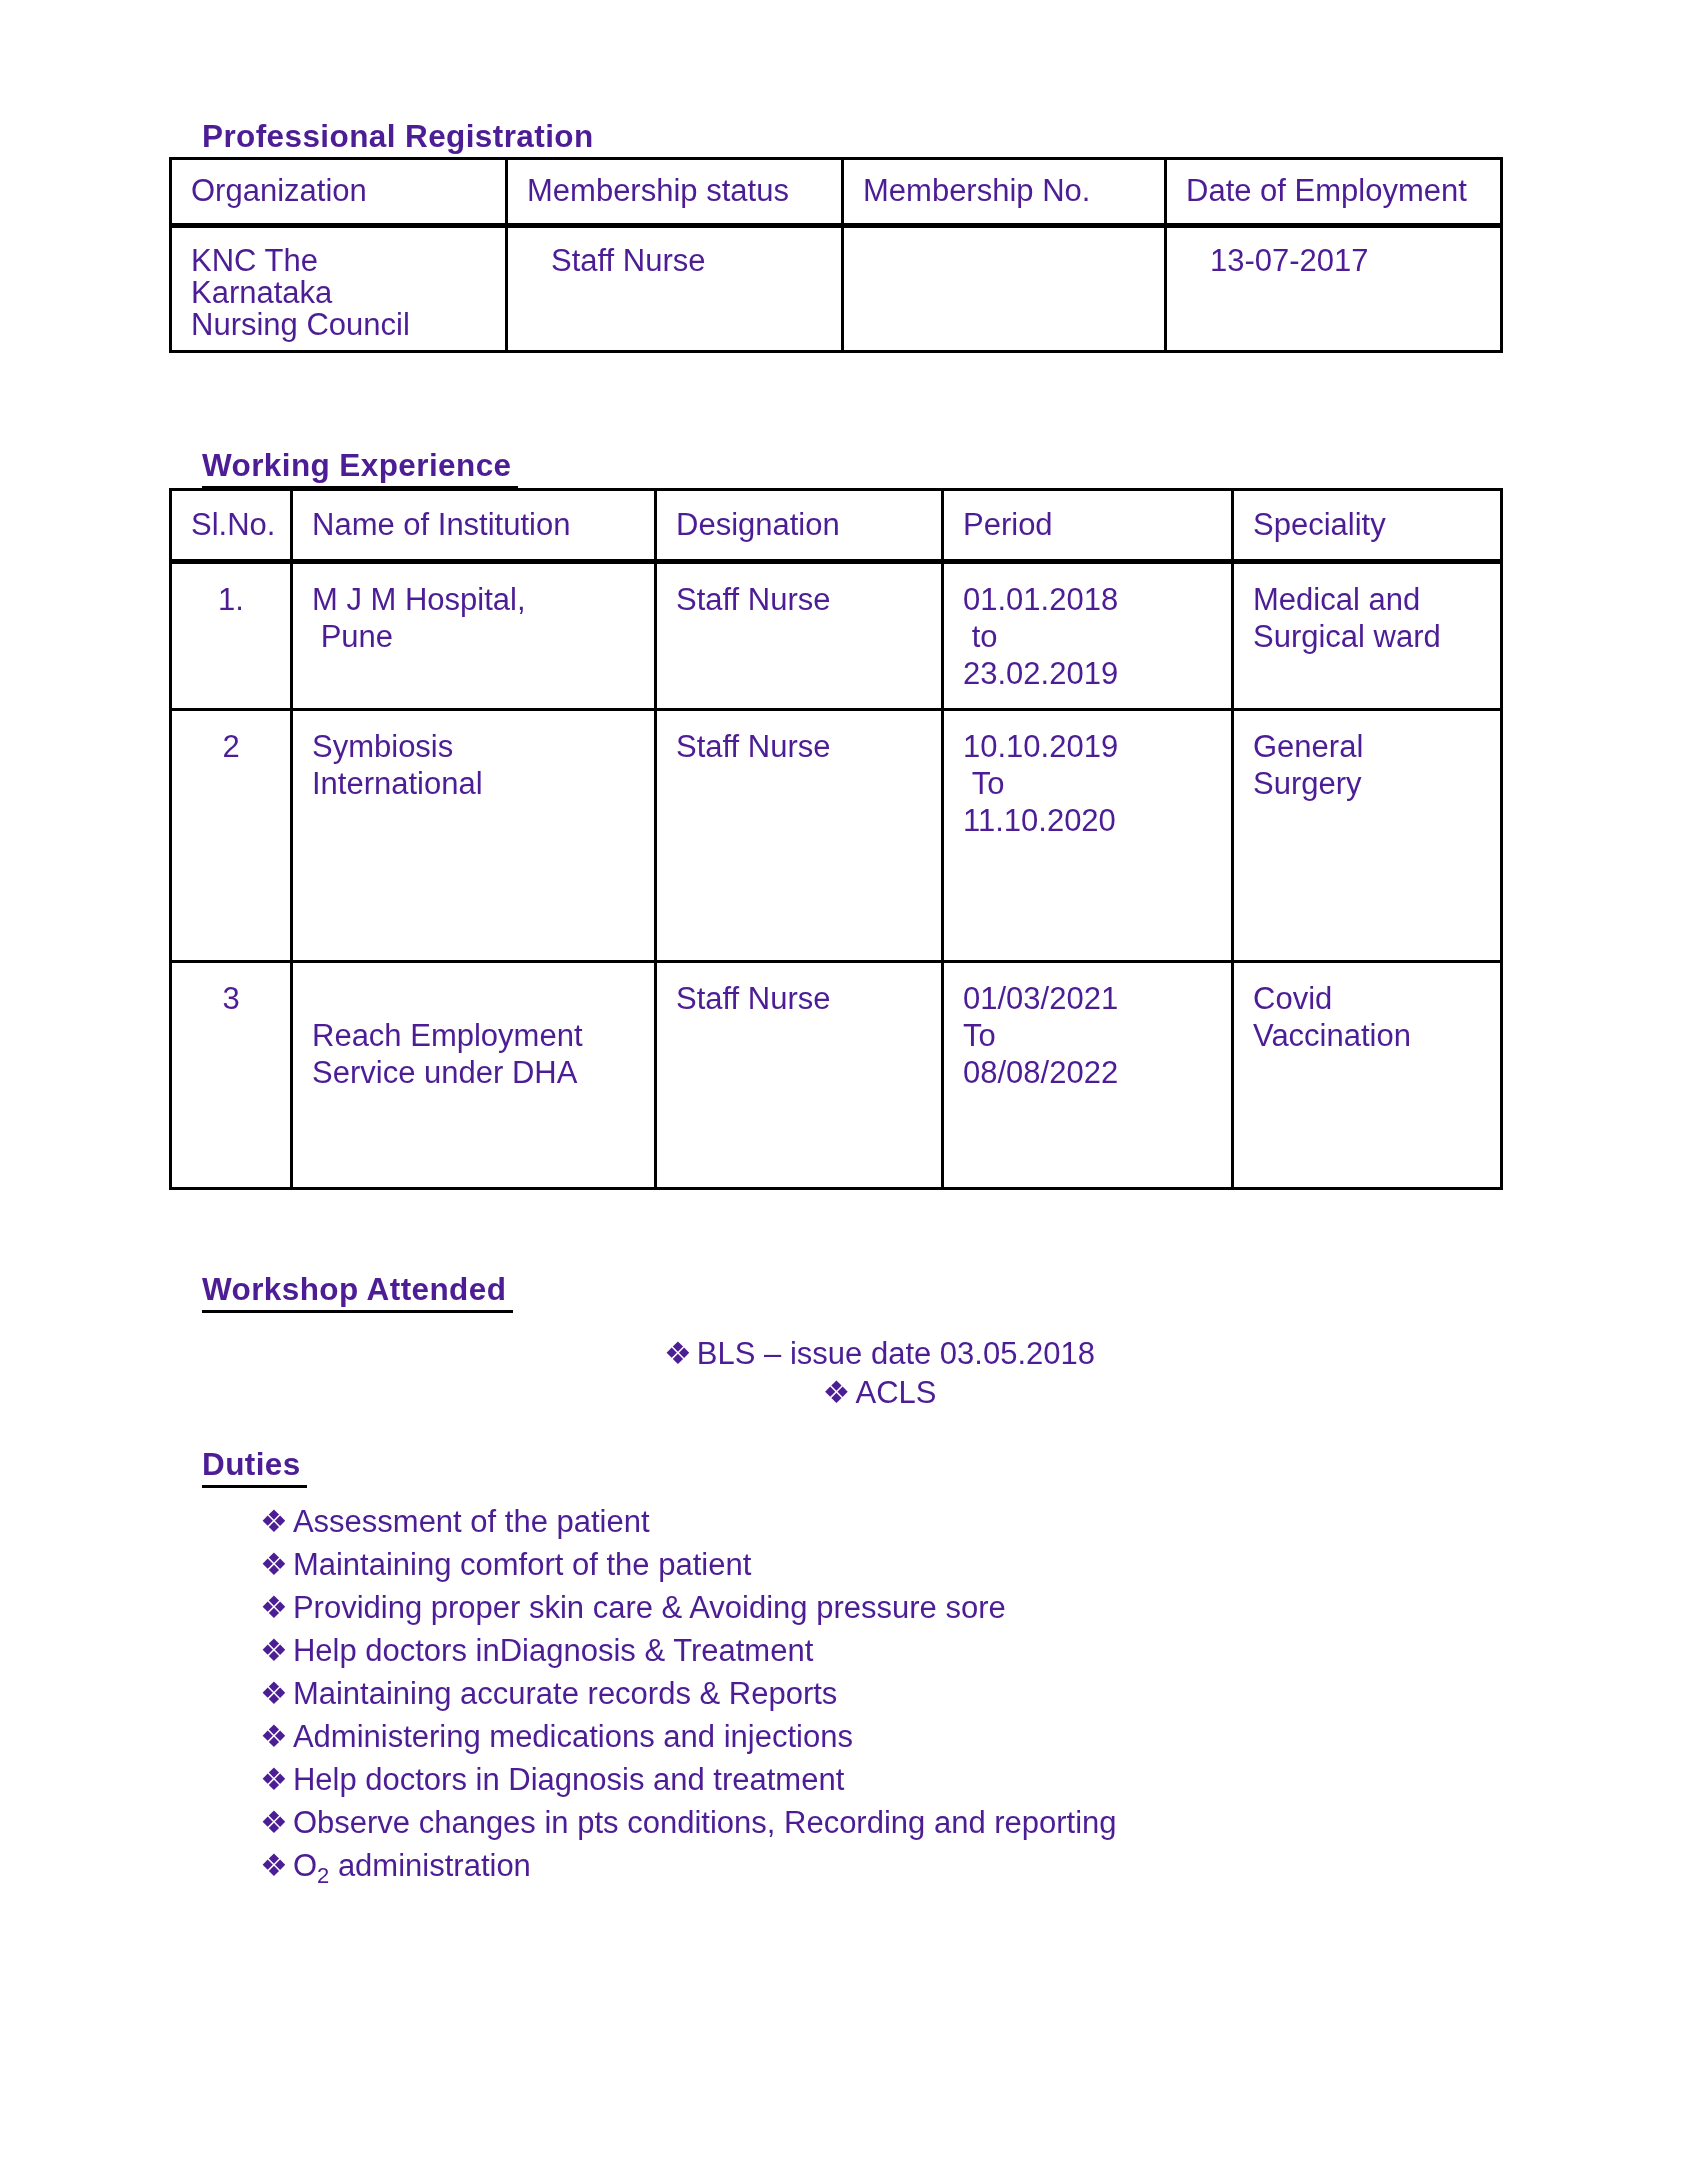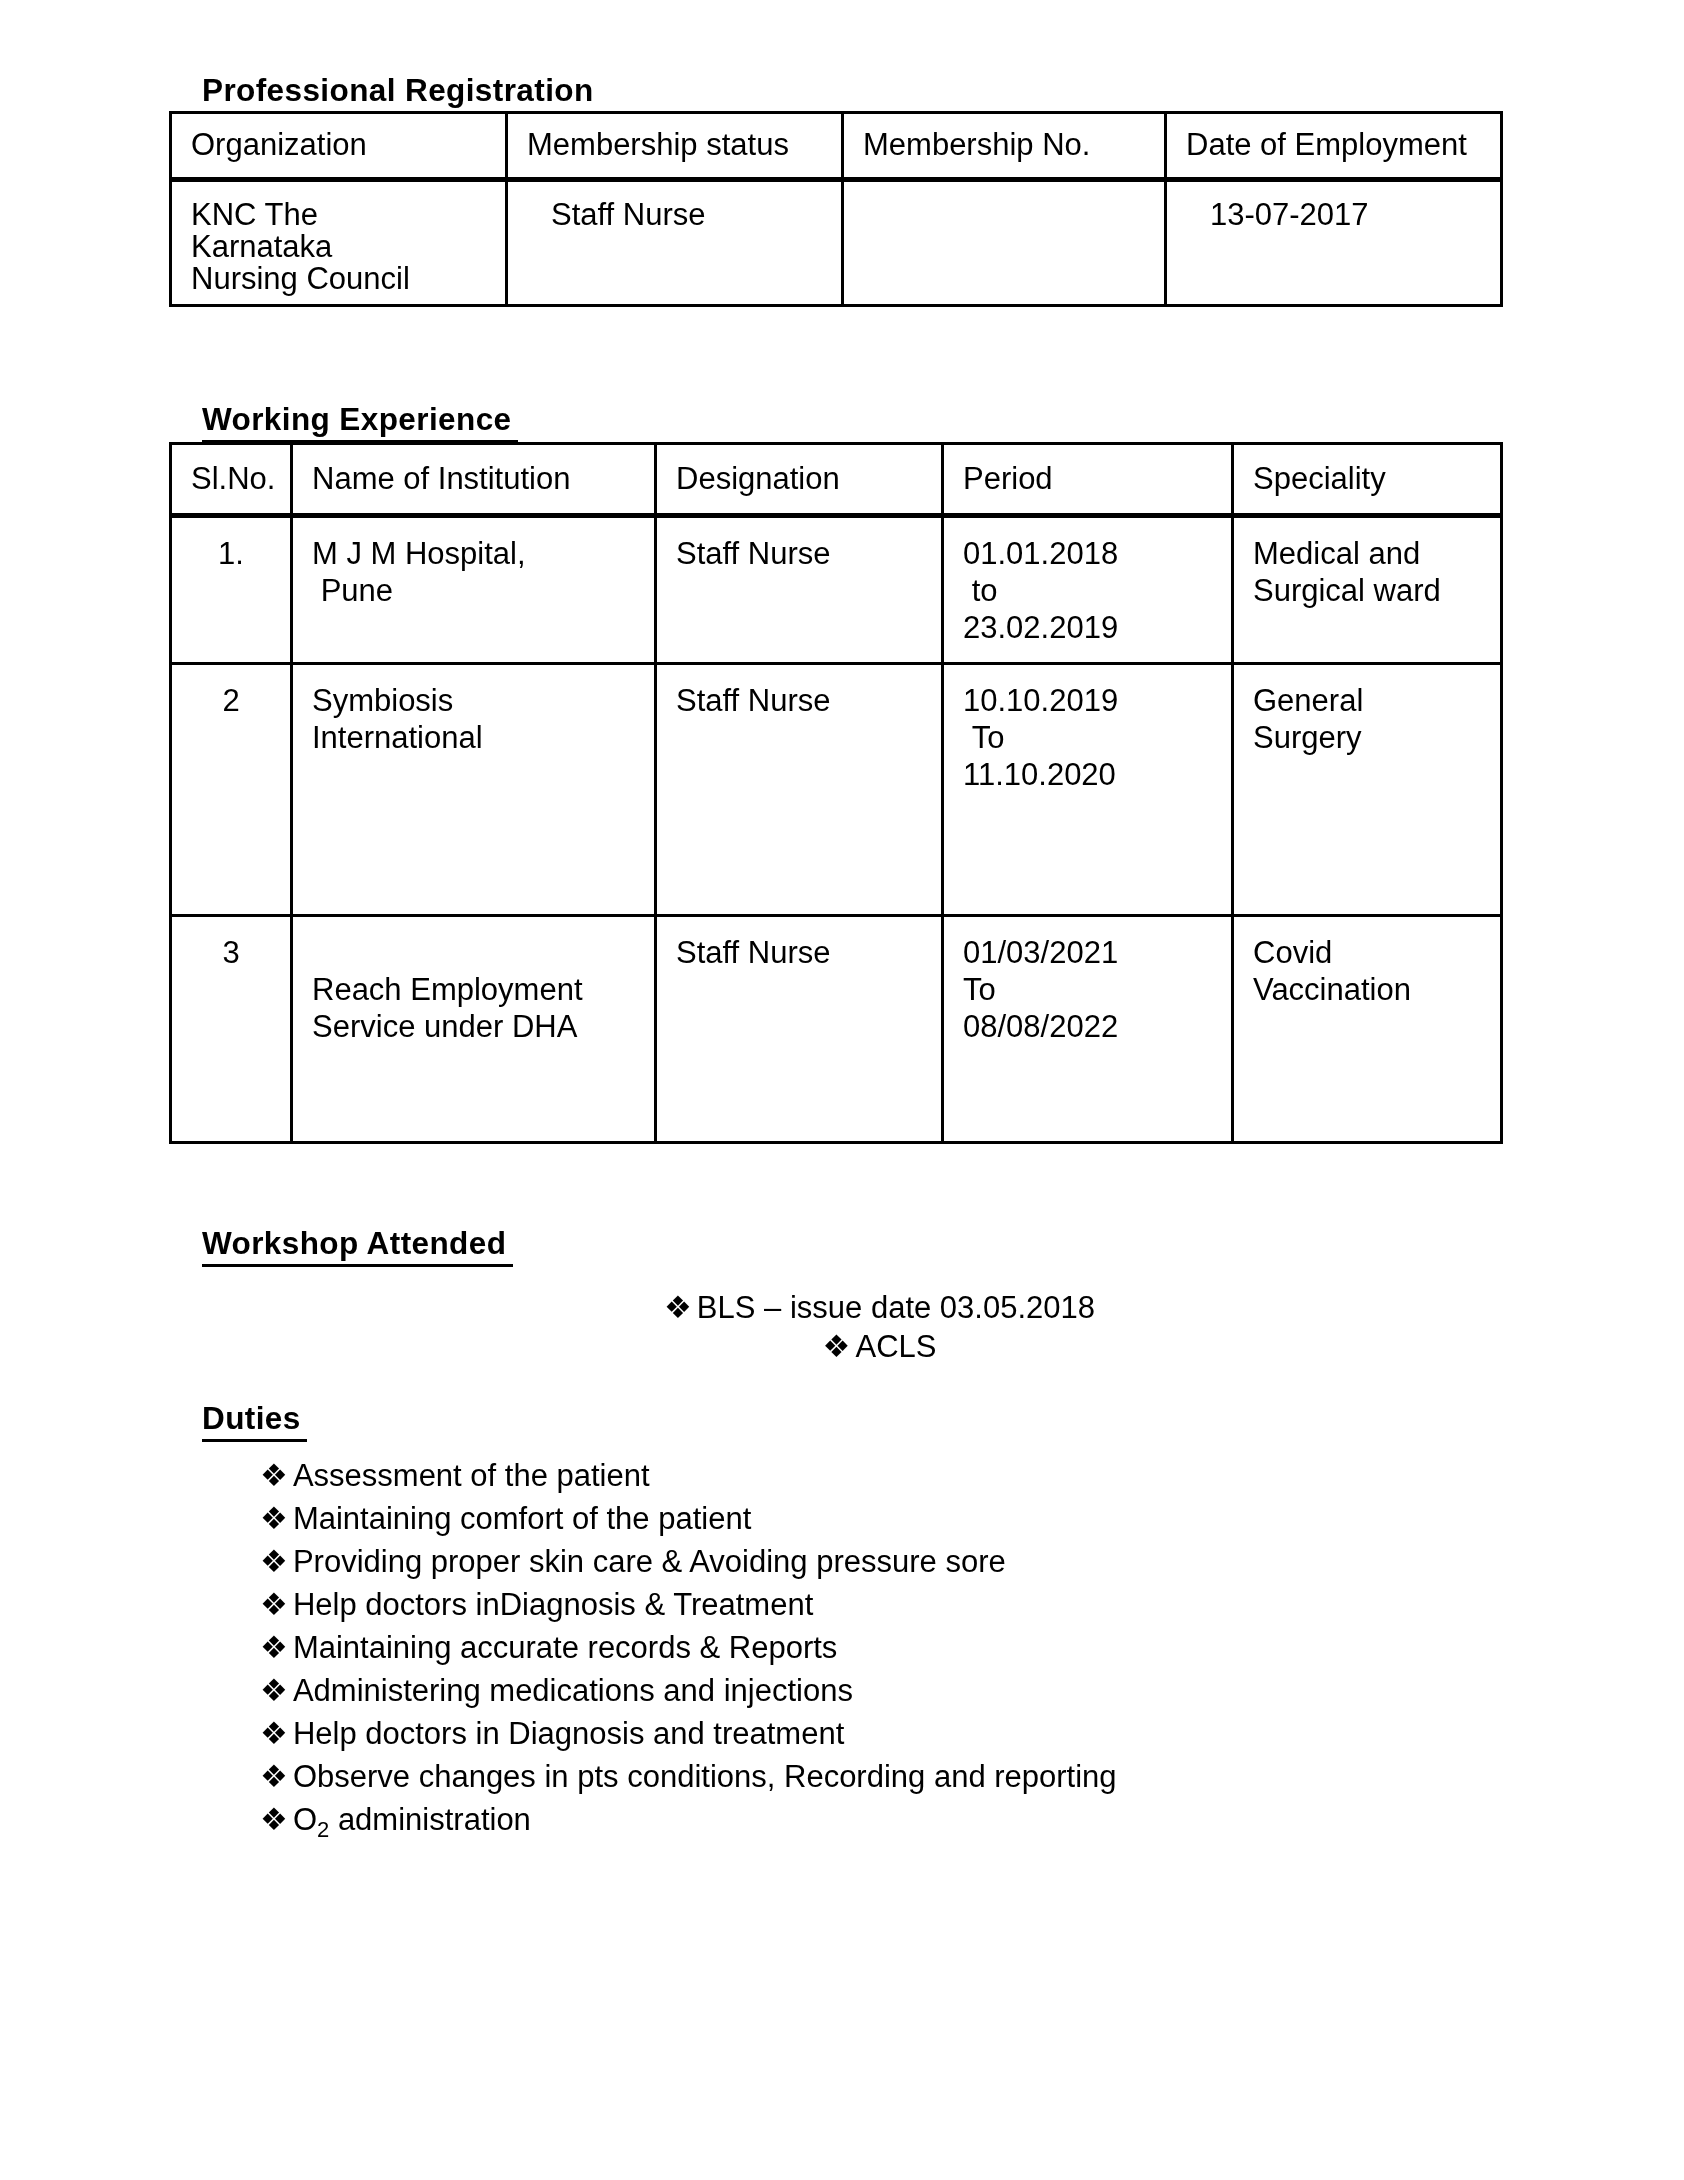--- a/index.html
+++ b/index.html
@@ -3,25 +3,25 @@
 <meta charset="utf-8">
 <style>
   * { box-sizing: border-box; }
   html, body { margin: 0; padding: 0; background: #e8e8e8; }
   .page {
     position: relative;
     width: 1685px;
     height: 2181px;
     margin: 0 auto;
     background: #ffffff;
-    color: #000000;
+    color: #4c1d95;
     font-family: "Liberation Sans", "DejaVu Sans", sans-serif;
     font-size: 31px;
     line-height: 34px;
-    padding: 72px 186px 0 202px;
+    padding: 118px 186px 0 202px;
     overflow: hidden;
   }
   h2 {
     font-size: 31.5px;
     line-height: 37px;
     font-weight: bold;
     margin: 0;
     letter-spacing: 0.4px;
   }
   h2 .u {

